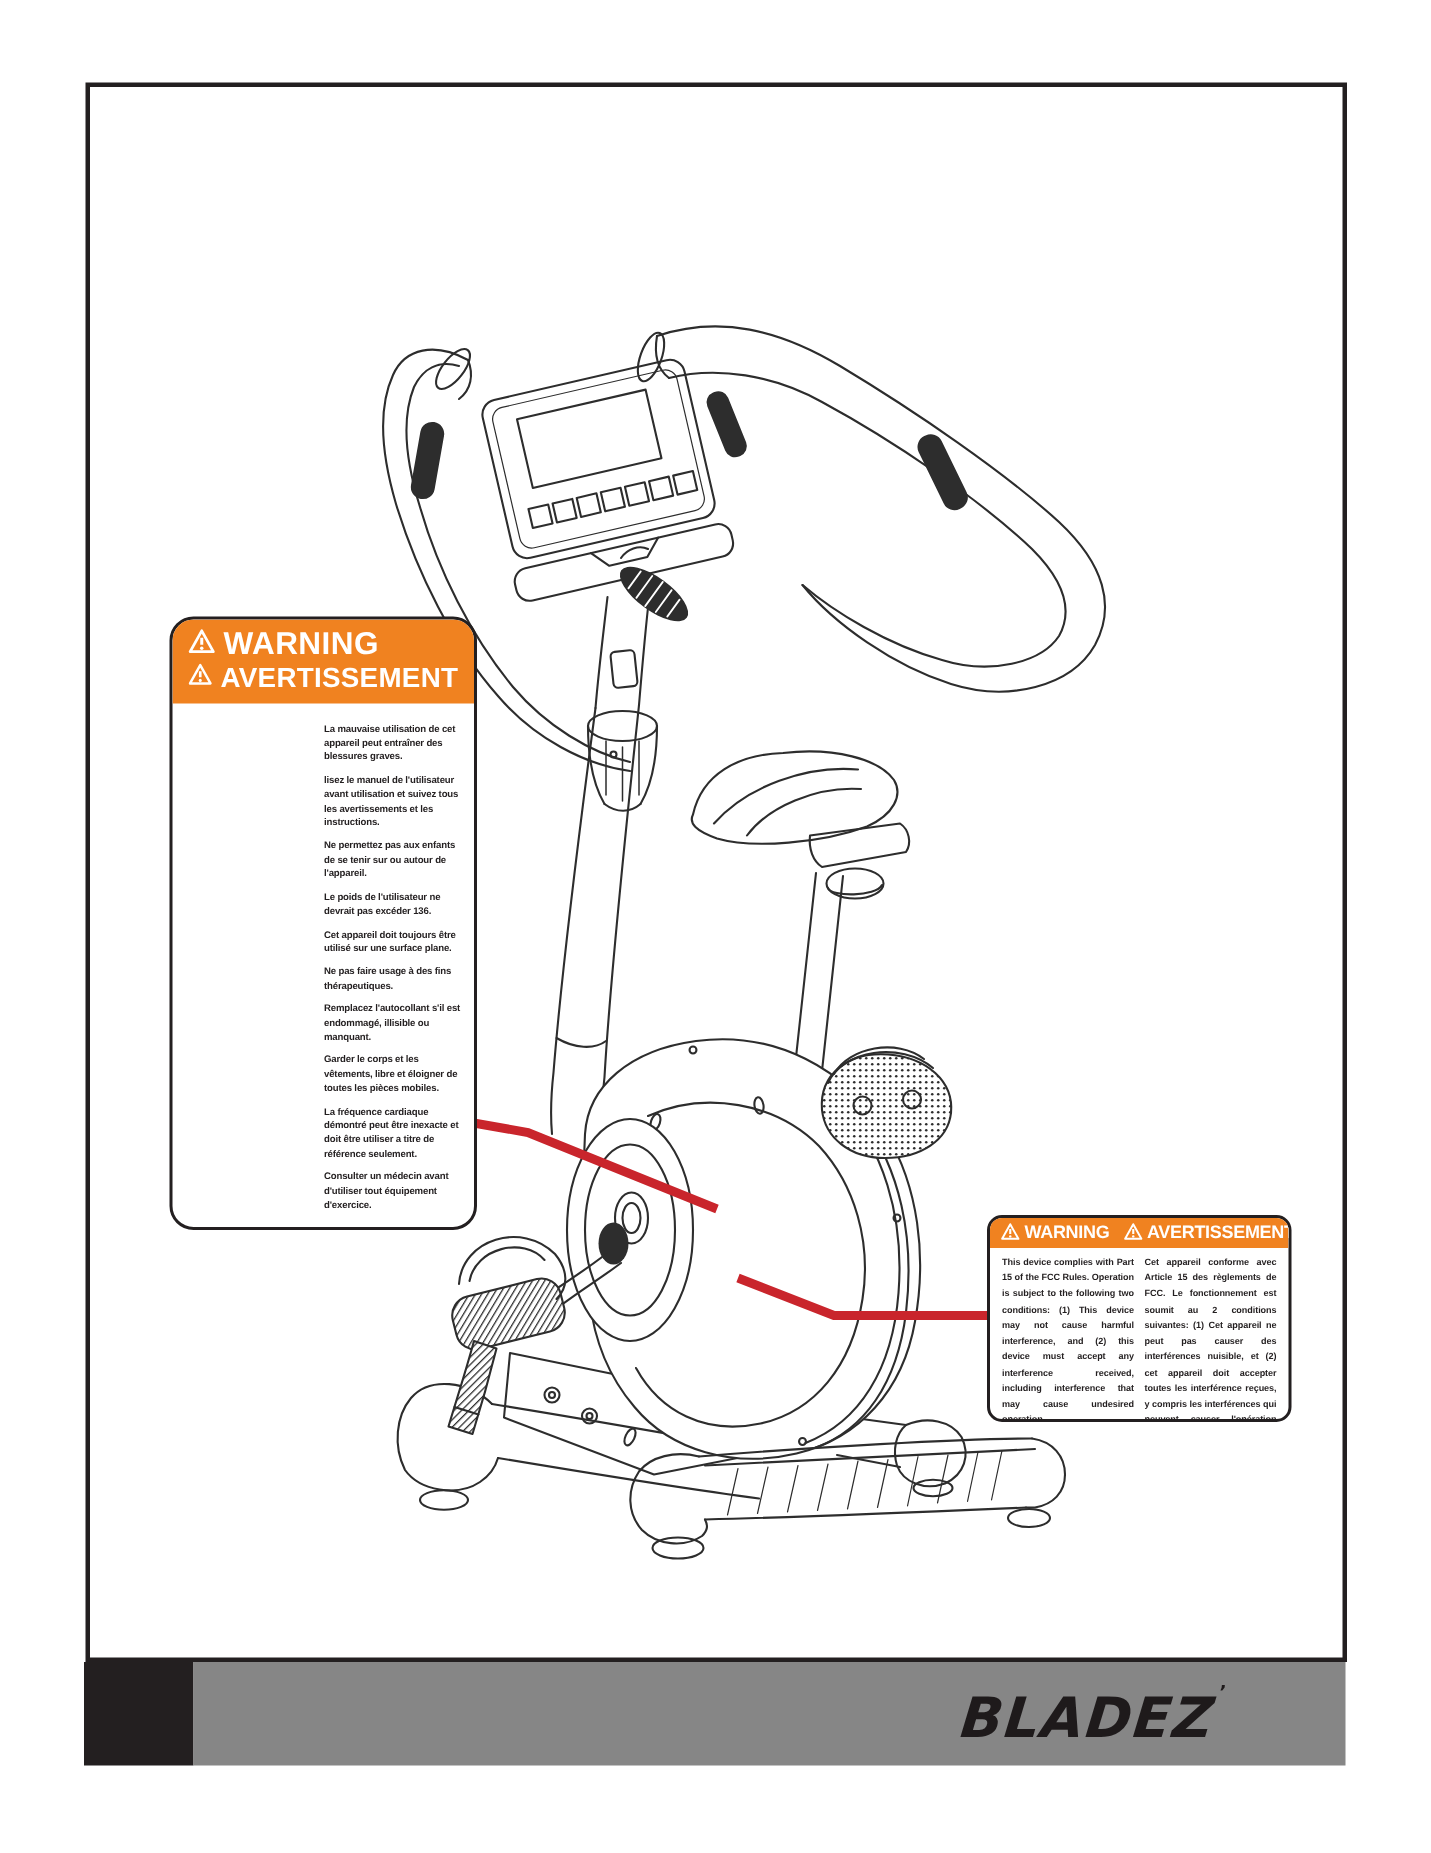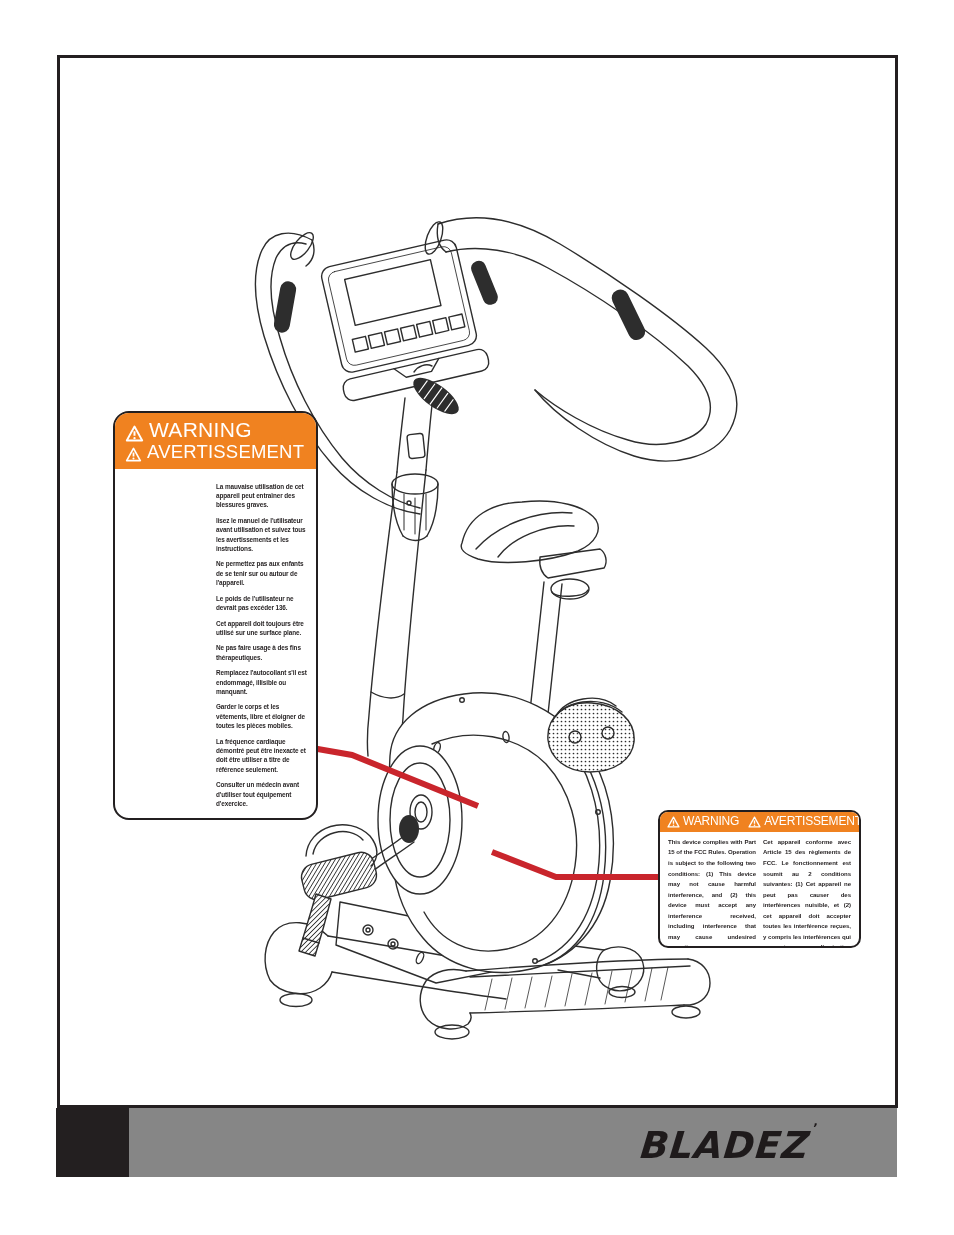--- a/index.html
+++ b/index.html
@@ -13,21 +13,21 @@
   }
   .bike{position:absolute;left:245px;top:195px;width:500px;height:860px;z-index:1;}
 
   
   .wlabel{
     position:absolute;left:113px;top:411px;width:205px;height:409px;z-index:3;
     background:#fff;border:2px solid #231f20;border-radius:16px;overflow:hidden;
     box-sizing:border-box;
   }
   .wlabel .hdr{background:#F08220;color:#fff;padding:6px 8px 7px 10px;}
-  .hdr-line{display:flex;align-items:flex-end;gap:5px;line-height:1.08;font-weight:normal;}
+  .hdr-line{display:flex;align-items:flex-start;gap:5px;line-height:1.08;font-weight:bold;}
   .wlabel .hdr-line.en{font-size:21px;letter-spacing:.3px;}
   .wlabel .hdr-line.fr{font-size:18.5px;letter-spacing:.2px;}
   .tri{flex:0 0 auto;}
   .wlabel .body{padding:13px 9px 0 101px;}
   .wlabel .body p{
     margin:0 0 6px 0;font-size:6.4px;line-height:1.47;font-weight:bold;
     color:#231f20;letter-spacing:-.1px;
   }
 
   

